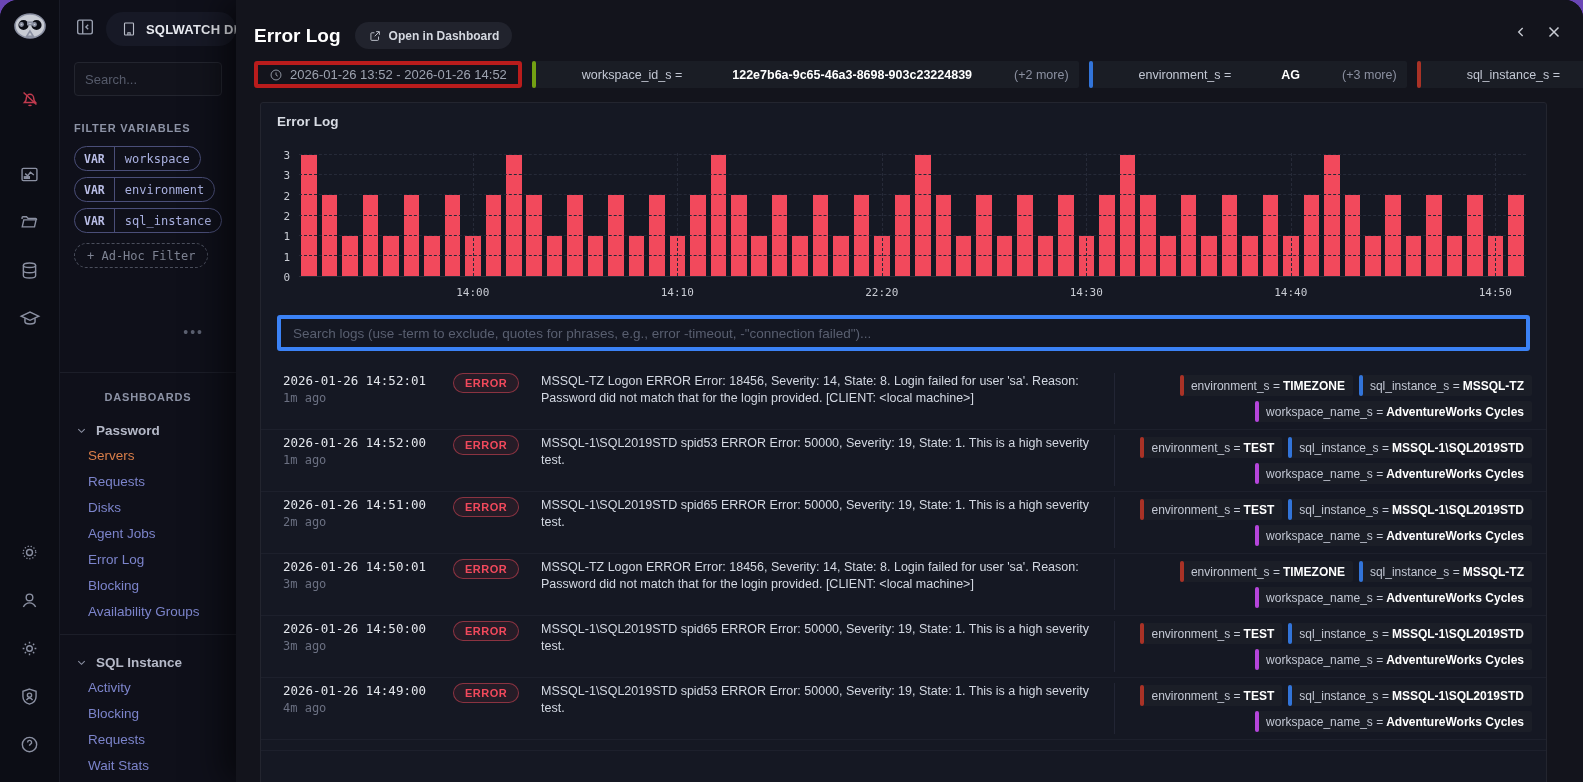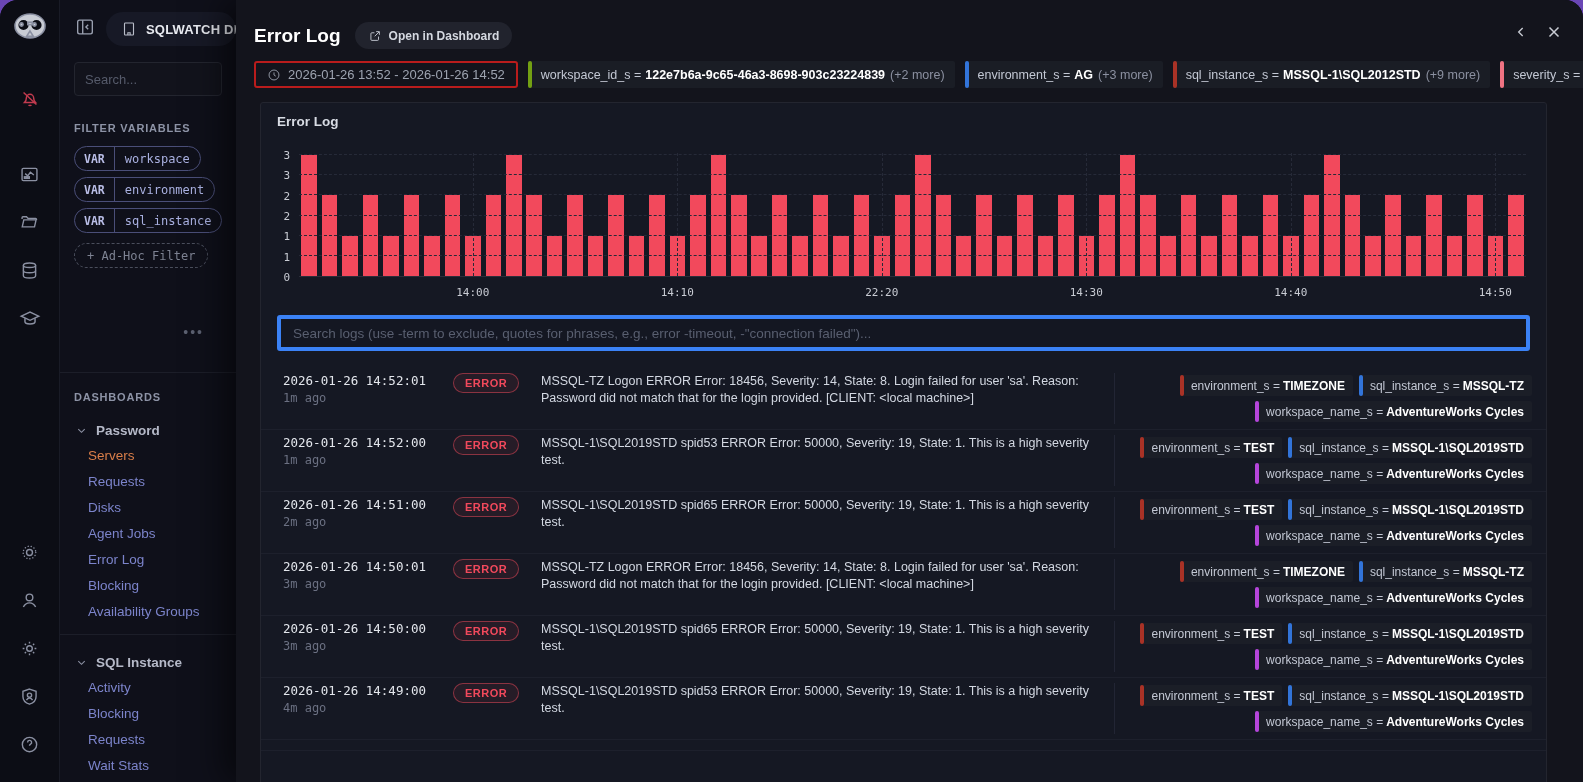--- a/index.html
+++ b/index.html
@@ -41,26 +41,26 @@
 
   
   .drawer { position:absolute; left:236px; top:0; width:1347px; height:782px; background:#13141c; box-shadow:-12px 0 32px rgba(0,0,0,.55); z-index:5; }
   .drawer-head { display:flex; align-items:center; gap:14px; padding:22px 20px 0 18px; }
   .drawer-title { color:#fff; font-size:19px; font-weight:bold; }
   .open-dash-btn { display:flex; align-items:center; gap:7px; background:#21232d; border-radius:15px; height:27px; padding:0 13px; color:#d4d8e0; font-size:12px; font-weight:bold; cursor:pointer; }
   .open-dash-btn svg { stroke:#c4c8d2; fill:none; stroke-width:1.6; }
   .drawer-close-icons { margin-left:auto; display:flex; align-items:center; gap:16px; margin-top:-8px; }
   .drawer-close-icons svg { stroke:#c9ccd4; fill:none; stroke-width:2; cursor:pointer; }
   .chips-row { display:flex; align-items:center; gap:10px; padding:12px 20px 0 18px; flex-wrap:nowrap; }
-  .time-chip { display:flex; align-items:center; gap:7px; border:2px solid #b91c1c; border-radius:3px; height:27px; padding:0 11px; color:#9da3b0; font-size:13px; white-space:nowrap; cursor:pointer; }
+  .time-chip { display:flex; align-items:center; gap:7px; border:4px solid #b91c1c; border-radius:3px; height:27px; padding:0 11px; color:#9da3b0; font-size:13px; white-space:nowrap; cursor:pointer; }
   .time-chip svg { stroke:#9da3b0; fill:none; stroke-width:1.5; flex:none; }
-  .fchip { display:flex; align-items:center; background:#1a1d25; border-radius:2px; height:27px; padding:0 10px 0 0; white-space:nowrap; cursor:pointer; }
+  .fchip { display:flex; align-items:center; background:#1a1d25; border-radius:2px; height:27px; padding:0 10px 0 0; white-space:nowrap; cursor:pointer;gap:37px; }
   .fchip .bar { width:4px; align-self:stretch; border-radius:2px; margin-right:9px; }
   .fchip .k { color:#c3c8d4; font-size:12.5px; }
-  .fchip .v { color:#fff; font-size:12.5px; font-weight:bold; margin-left:4px;text-align:right; }
+  .fchip .v { color:#fff; font-size:12.5px; font-weight:bold; margin-left:13px;text-align:right; }
   .fchip .extra { color:#8b90a0; font-size:12.5px; margin-left:5px; }
 
   
   .panel { position:absolute; left:24px; right:36px; top:102px; height:720px; background:#151823; border:1px solid #23252f; border-radius:3px; }
   .panel-title { color:#d8dce4; font-size:13.5px; font-weight:bold; padding:11px 16px 0; }
 
   .chart { position:relative; margin:24px 18px 0 8px; height:148px; }
   .chart .yaxis { position:absolute; left:0; top:0; bottom:24px; width:24px; }
   .chart .ytick { position:absolute; right:3px; transform:translateY(50%); color:#c9ccd4; font-family:"DejaVu Sans Mono",monospace; font-size:11px; }
   .chart .plot { position:absolute; left:30px; right:2px; top:0; bottom:24px; border-bottom:1px solid #2b2e3a; }
@@ -212,21 +212,21 @@
         </div><div class="var-pill">
           <span class="tag">VAR</span>
           <span class="name">environment</span>
         </div><div class="var-pill">
           <span class="tag">VAR</span>
           <span class="name">sql_instance</span>
         </div></div>
     <div><span class="adhoc">+ Ad-Hoc Filter</span></div>
     <div class="dots-handle">•••</div>
     <div class="sb-divider" style="margin-top:96px;"></div>
-    <div class="section-label" style="margin-top:18px;">DASHBOARDS</div>
+    <div class="section-label" style="margin-top:18px;text-align:center;">DASHBOARDS</div>
     <div id="dash-groups">
         <div class="dash-group-label">
           <svg viewBox="0 0 24 24" width="11" height="11" style="stroke:#8b90a2;fill:none;stroke-width:2.4">
             <path d="M5 9 l7 7 7-7"></path>
           </svg>
           <span>Password</span>
         </div>
         <div class="dash-item active">Servers</div>
         <div class="dash-item">Requests</div>
         <div class="dash-item">Disks</div>

